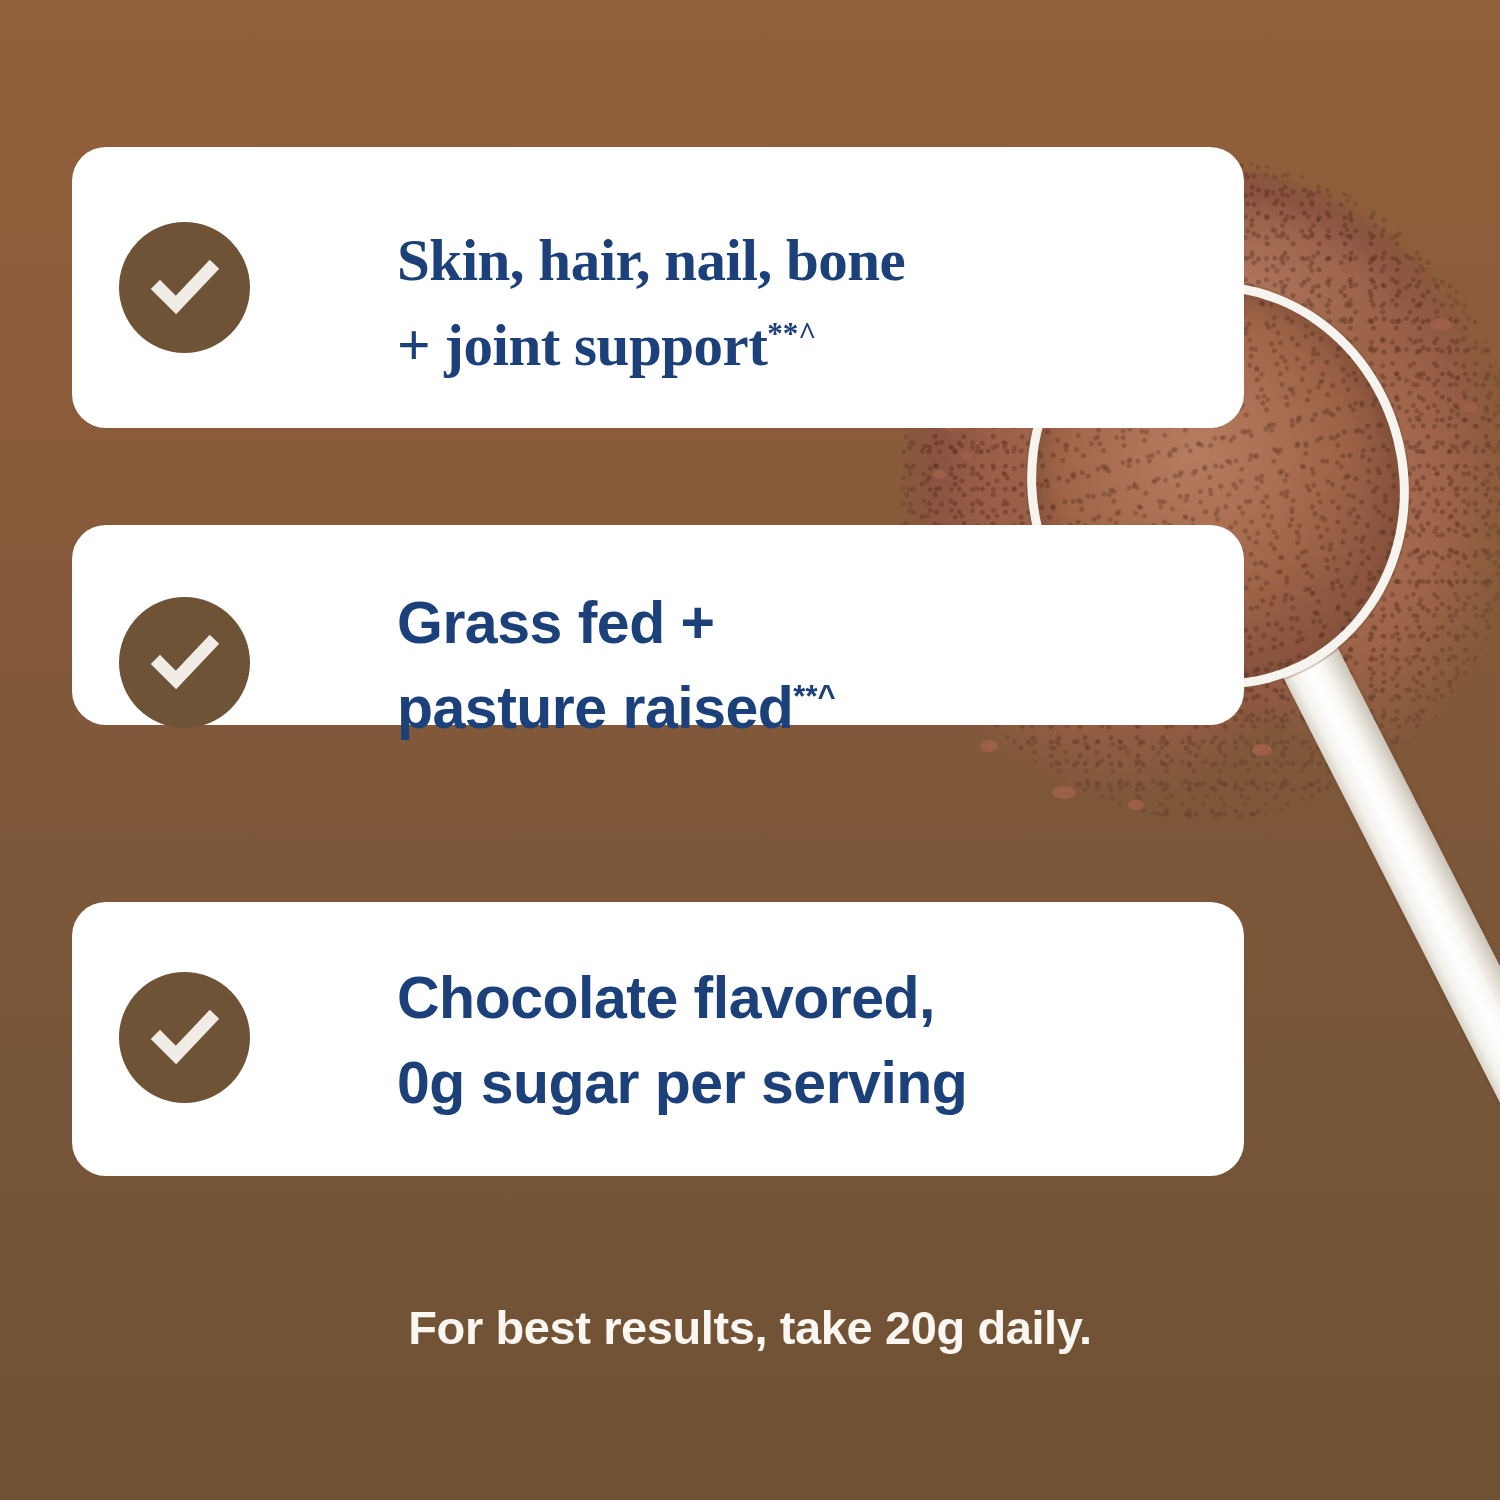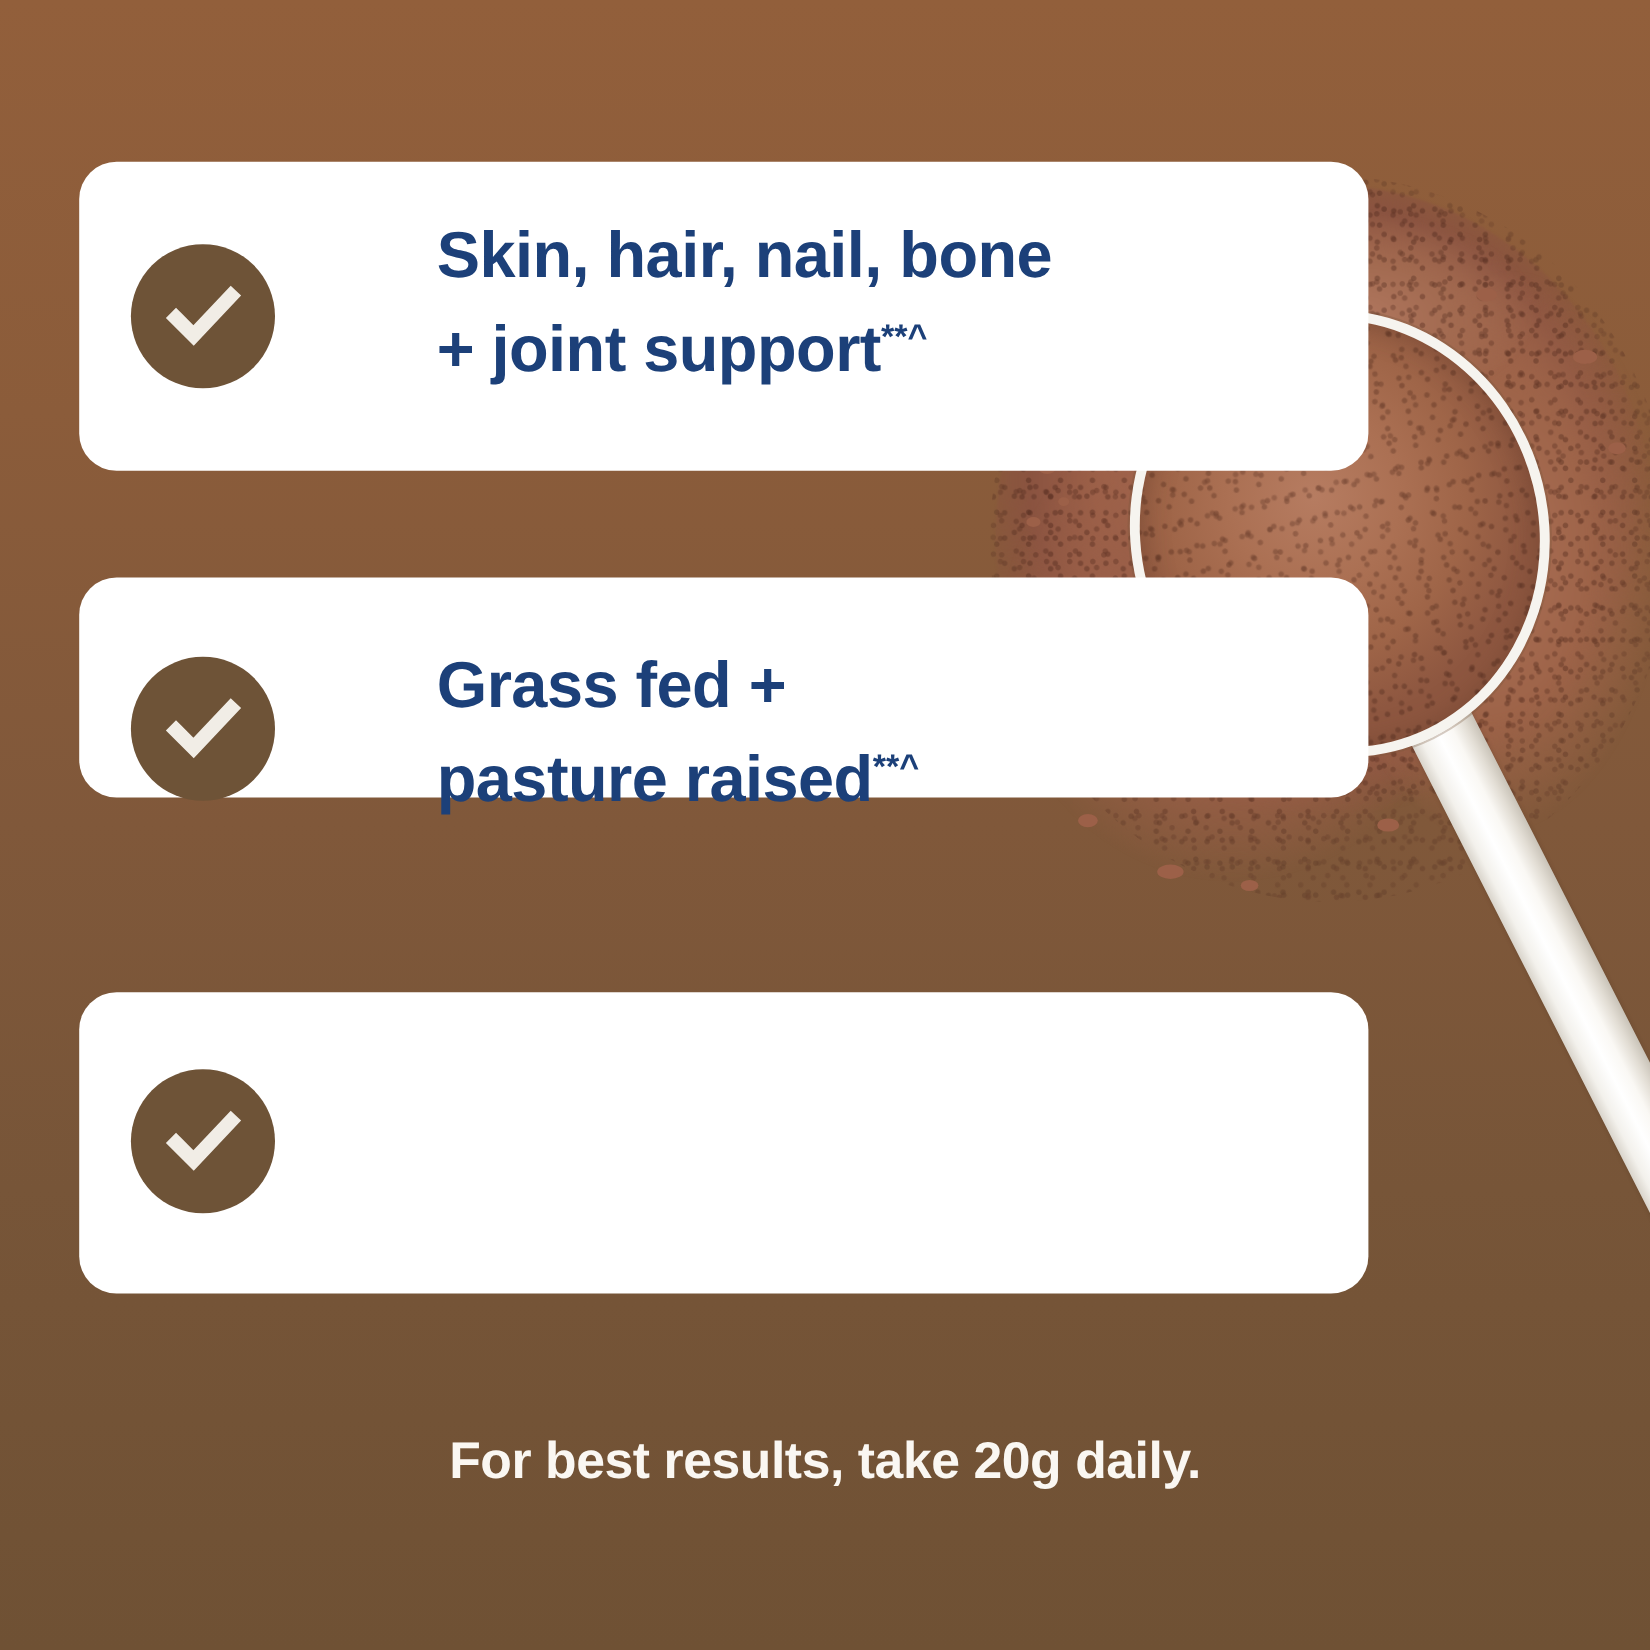--- a/index.html
+++ b/index.html
@@ -192,21 +192,21 @@
   .card-text {
     position: absolute;
     left: 325px;
     color: #1C4079;
     font-weight: 700;
     font-size: 59px;
     line-height: 1.44;
     letter-spacing: -0.5px;
     white-space: pre-line;
   }
-  #card-1 .card-text { top: 43px; }
+  #card-1 .card-text { top: 71px; font-family: Liberation Serif, serif; }
   #card-2 .card-text { top: 56px; }
   #card-3 .card-text { top: 54px; }
 
   .card-text .sup {
     font-size: 31px;
     vertical-align: super;
     line-height: 0;
     letter-spacing: 0;
   }
 
@@ -279,18 +279,20 @@
       <div class="card-text"><span>Grass fed +</span>
 <span>pasture raised</span><span class="sup">**^</span></div>
     </div>
 
     <div class="card" id="card-3">
       <span class="check-circle">
         <svg width="74" height="74" viewBox="0 0 74 74" aria-hidden="true">
           <path d="M12 38 L28 54 L62 18" fill="none" stroke="#F1EDE6" stroke-width="13" stroke-linecap="square" stroke-linejoin="miter"></path>
         </svg>
       </span>
+      <div class="card-text"><span>Chocolate flavored,</span>
+<span>0g sugar per serving</span><span class="sup"></span></div>
     </div>
   </div>
 
   <div id="footer-note">For best results, take 20g daily.</div>
 
 </div>
 
 </body></html>

